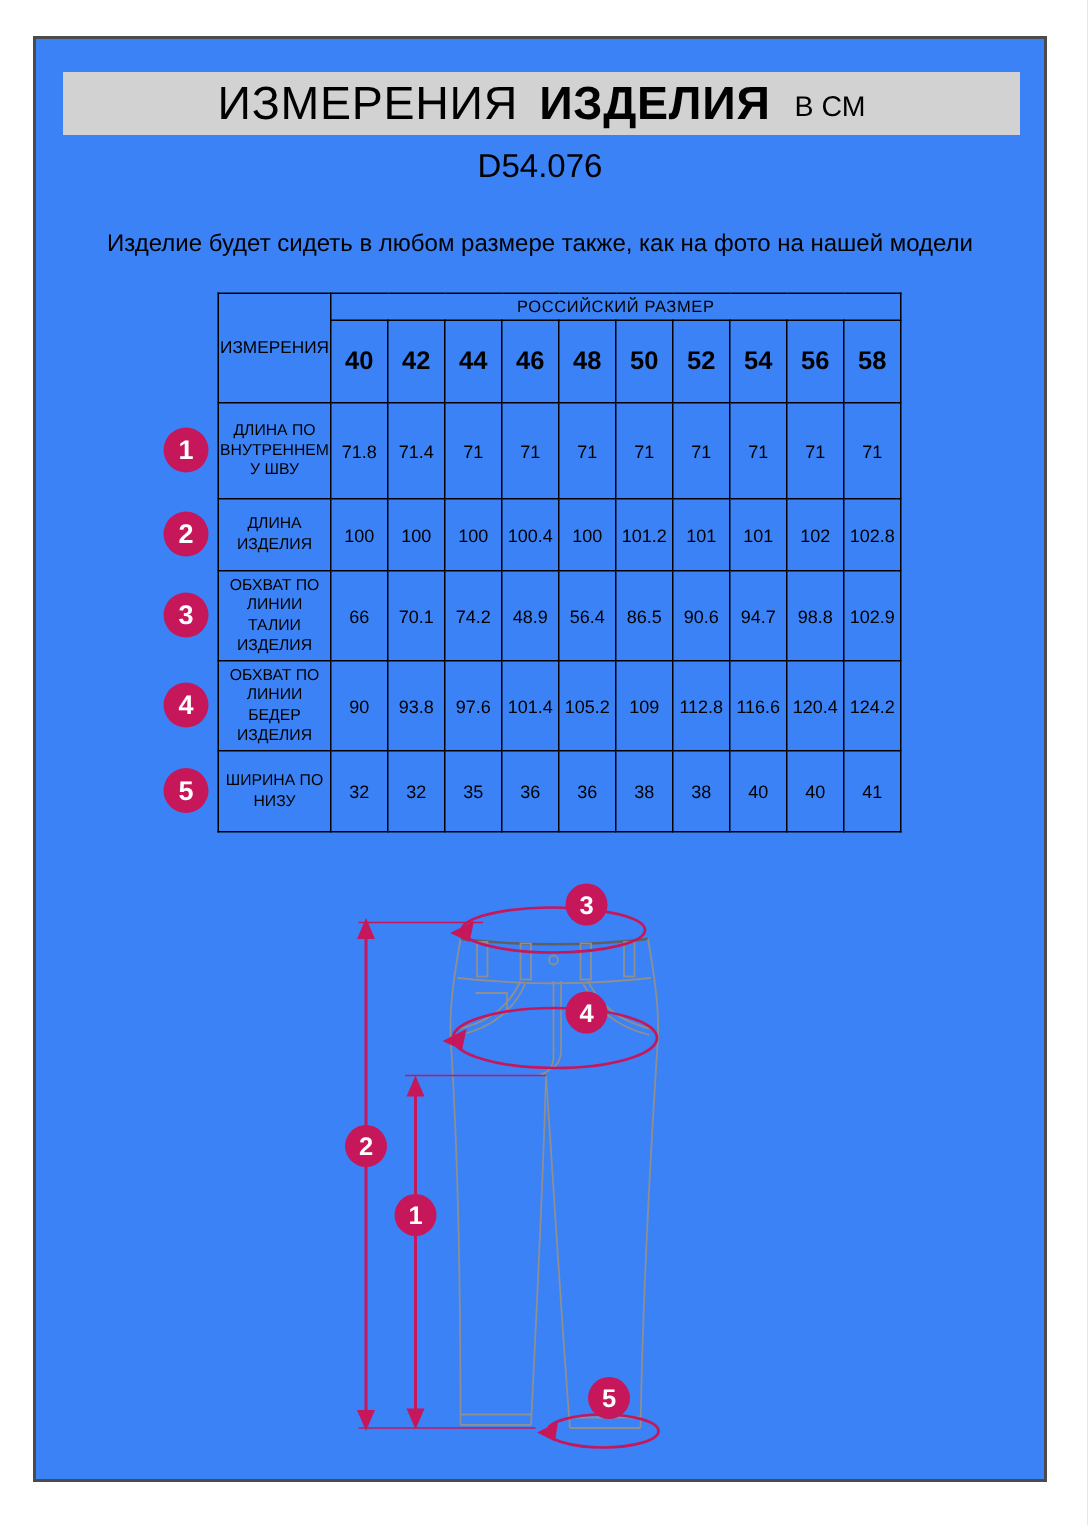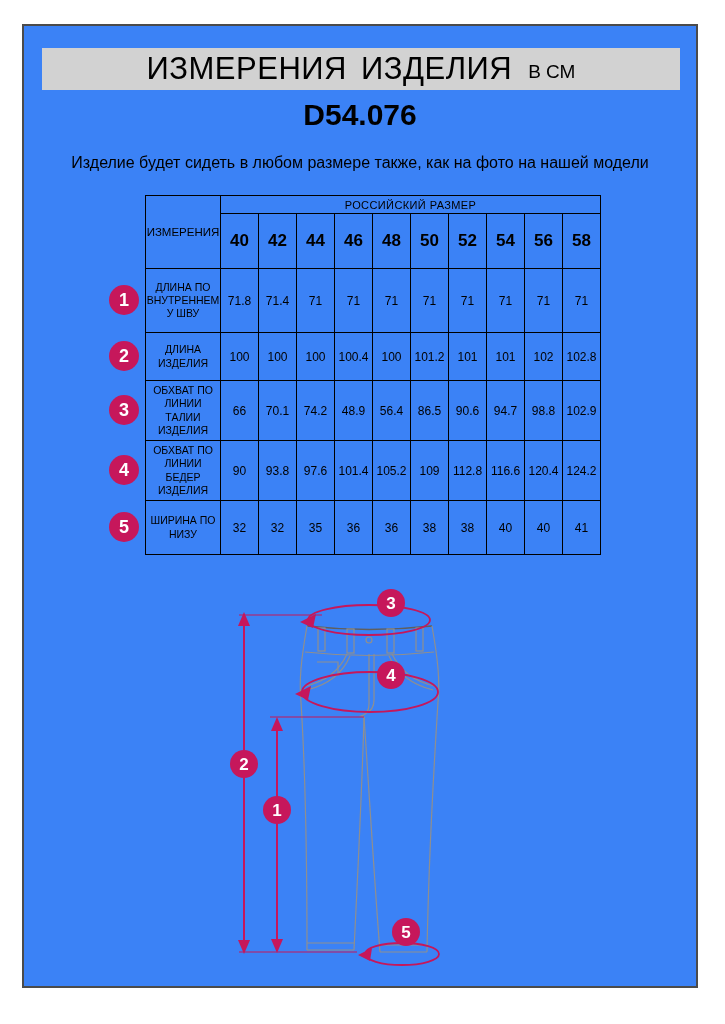--- a/index.html
+++ b/index.html
@@ -3,24 +3,24 @@
 <meta charset="utf-8">
 <style>
   html,body{margin:0;padding:0;background:#fff;}
   .page{position:relative;width:725px;height:1024px;background:#fff;
         font-family:"Liberation Sans",sans-serif;color:#000;overflow:hidden;}
   .frame{position:absolute;left:22px;top:24px;width:672px;height:960px;
          border:2px solid #4b4b4b;background:#3b82f6;}
   .title-bar{position:absolute;left:18px;top:22px;width:638px;height:42px;
              background:#d2d2d2;display:flex;align-items:center;justify-content:center;gap:14px;}
   .title-main{font-size:31px;font-weight:400;letter-spacing:.5px;}
-  .title-bold{font-size:31px;font-weight:400;letter-spacing:.5px;}
+  .title-bold{font-size:31px;font-weight:700;letter-spacing:.5px;}
   .title-unit{font-size:19px;font-weight:400;margin-left:2px;padding-top:6px;}
   .code{position:absolute;left:0;top:72px;width:100%;text-align:center;
-        font-size:30px;font-weight:700;}
+        font-size:22px;font-weight:400;}
   .desc1{position:absolute;left:0;top:108px;width:100%;text-align:center;font-size:16px;margin-top:20px;}
   .desc2{position:absolute;left:0;top:135px;width:100%;text-align:center;font-size:16px;}
 
   .size-table{position:absolute;left:121px;top:169px;border-collapse:collapse;table-layout:fixed;}
   .size-table th,.size-table td{border:1px solid #000;text-align:center;vertical-align:middle;
         padding:0;font-family:"Liberation Sans",sans-serif;}
   .col-label{width:75px;}
   .col-val{width:38px;}
   .r-group{height:18px;}
   .r-sizes{height:55px;}

